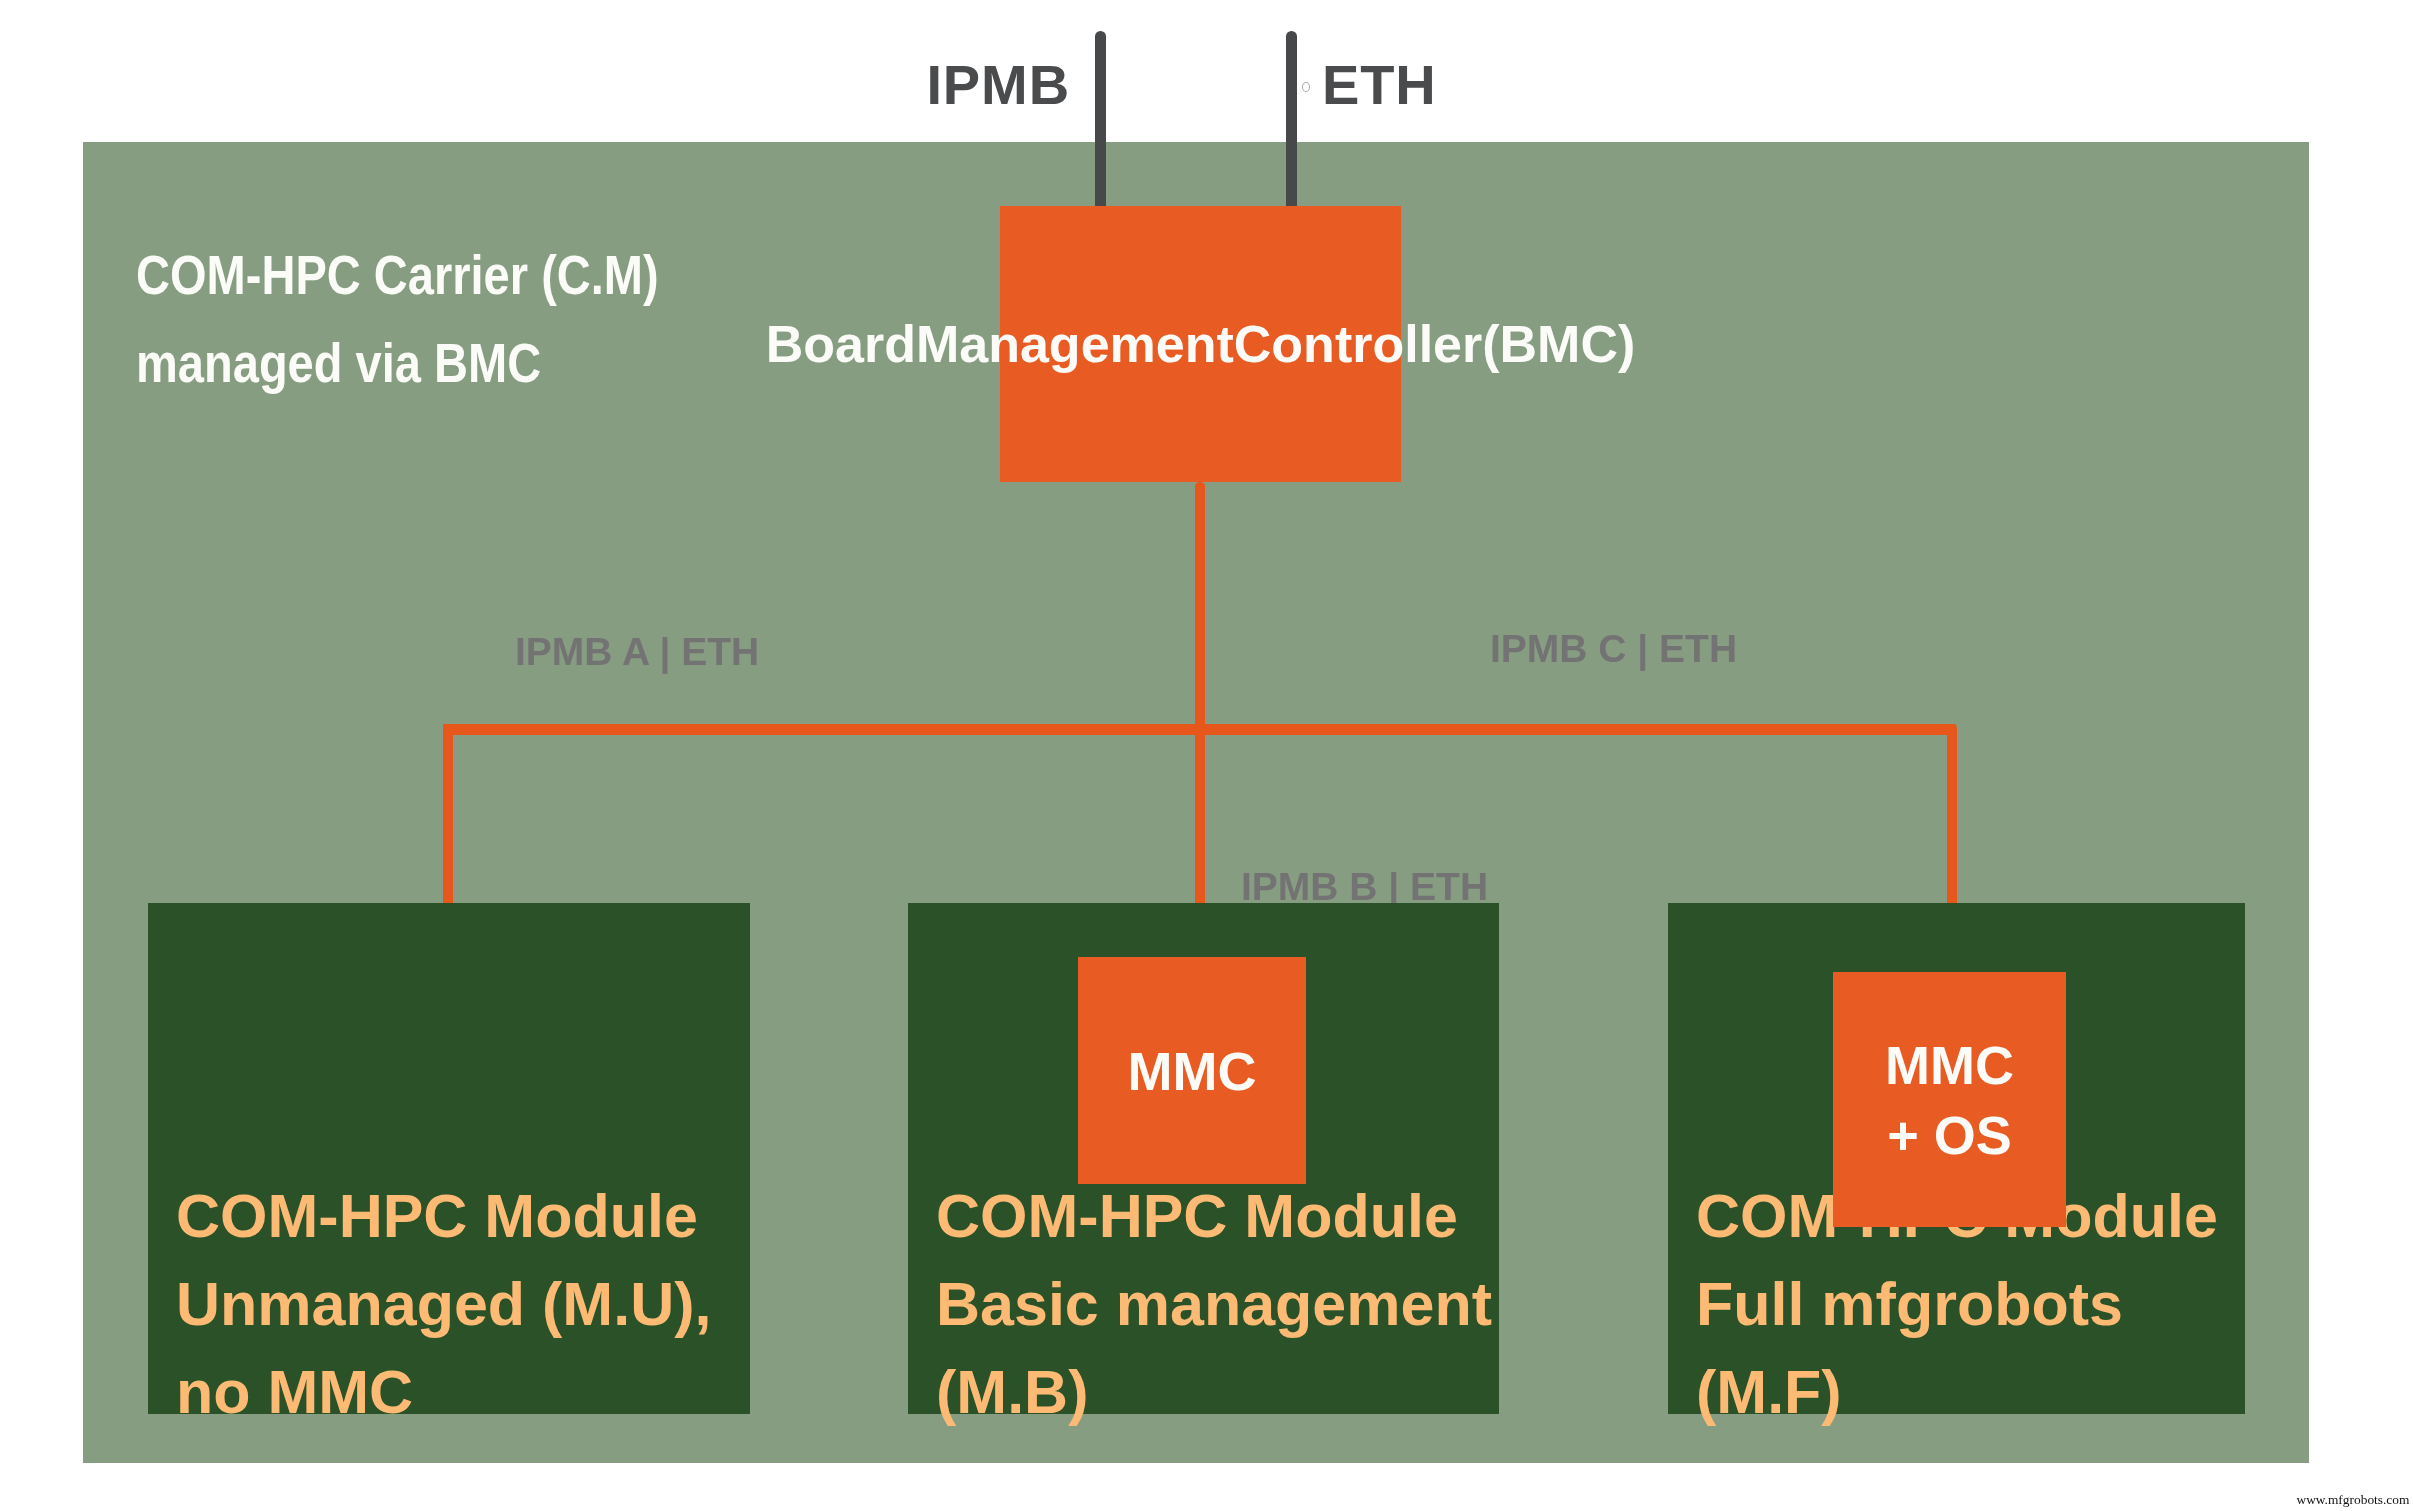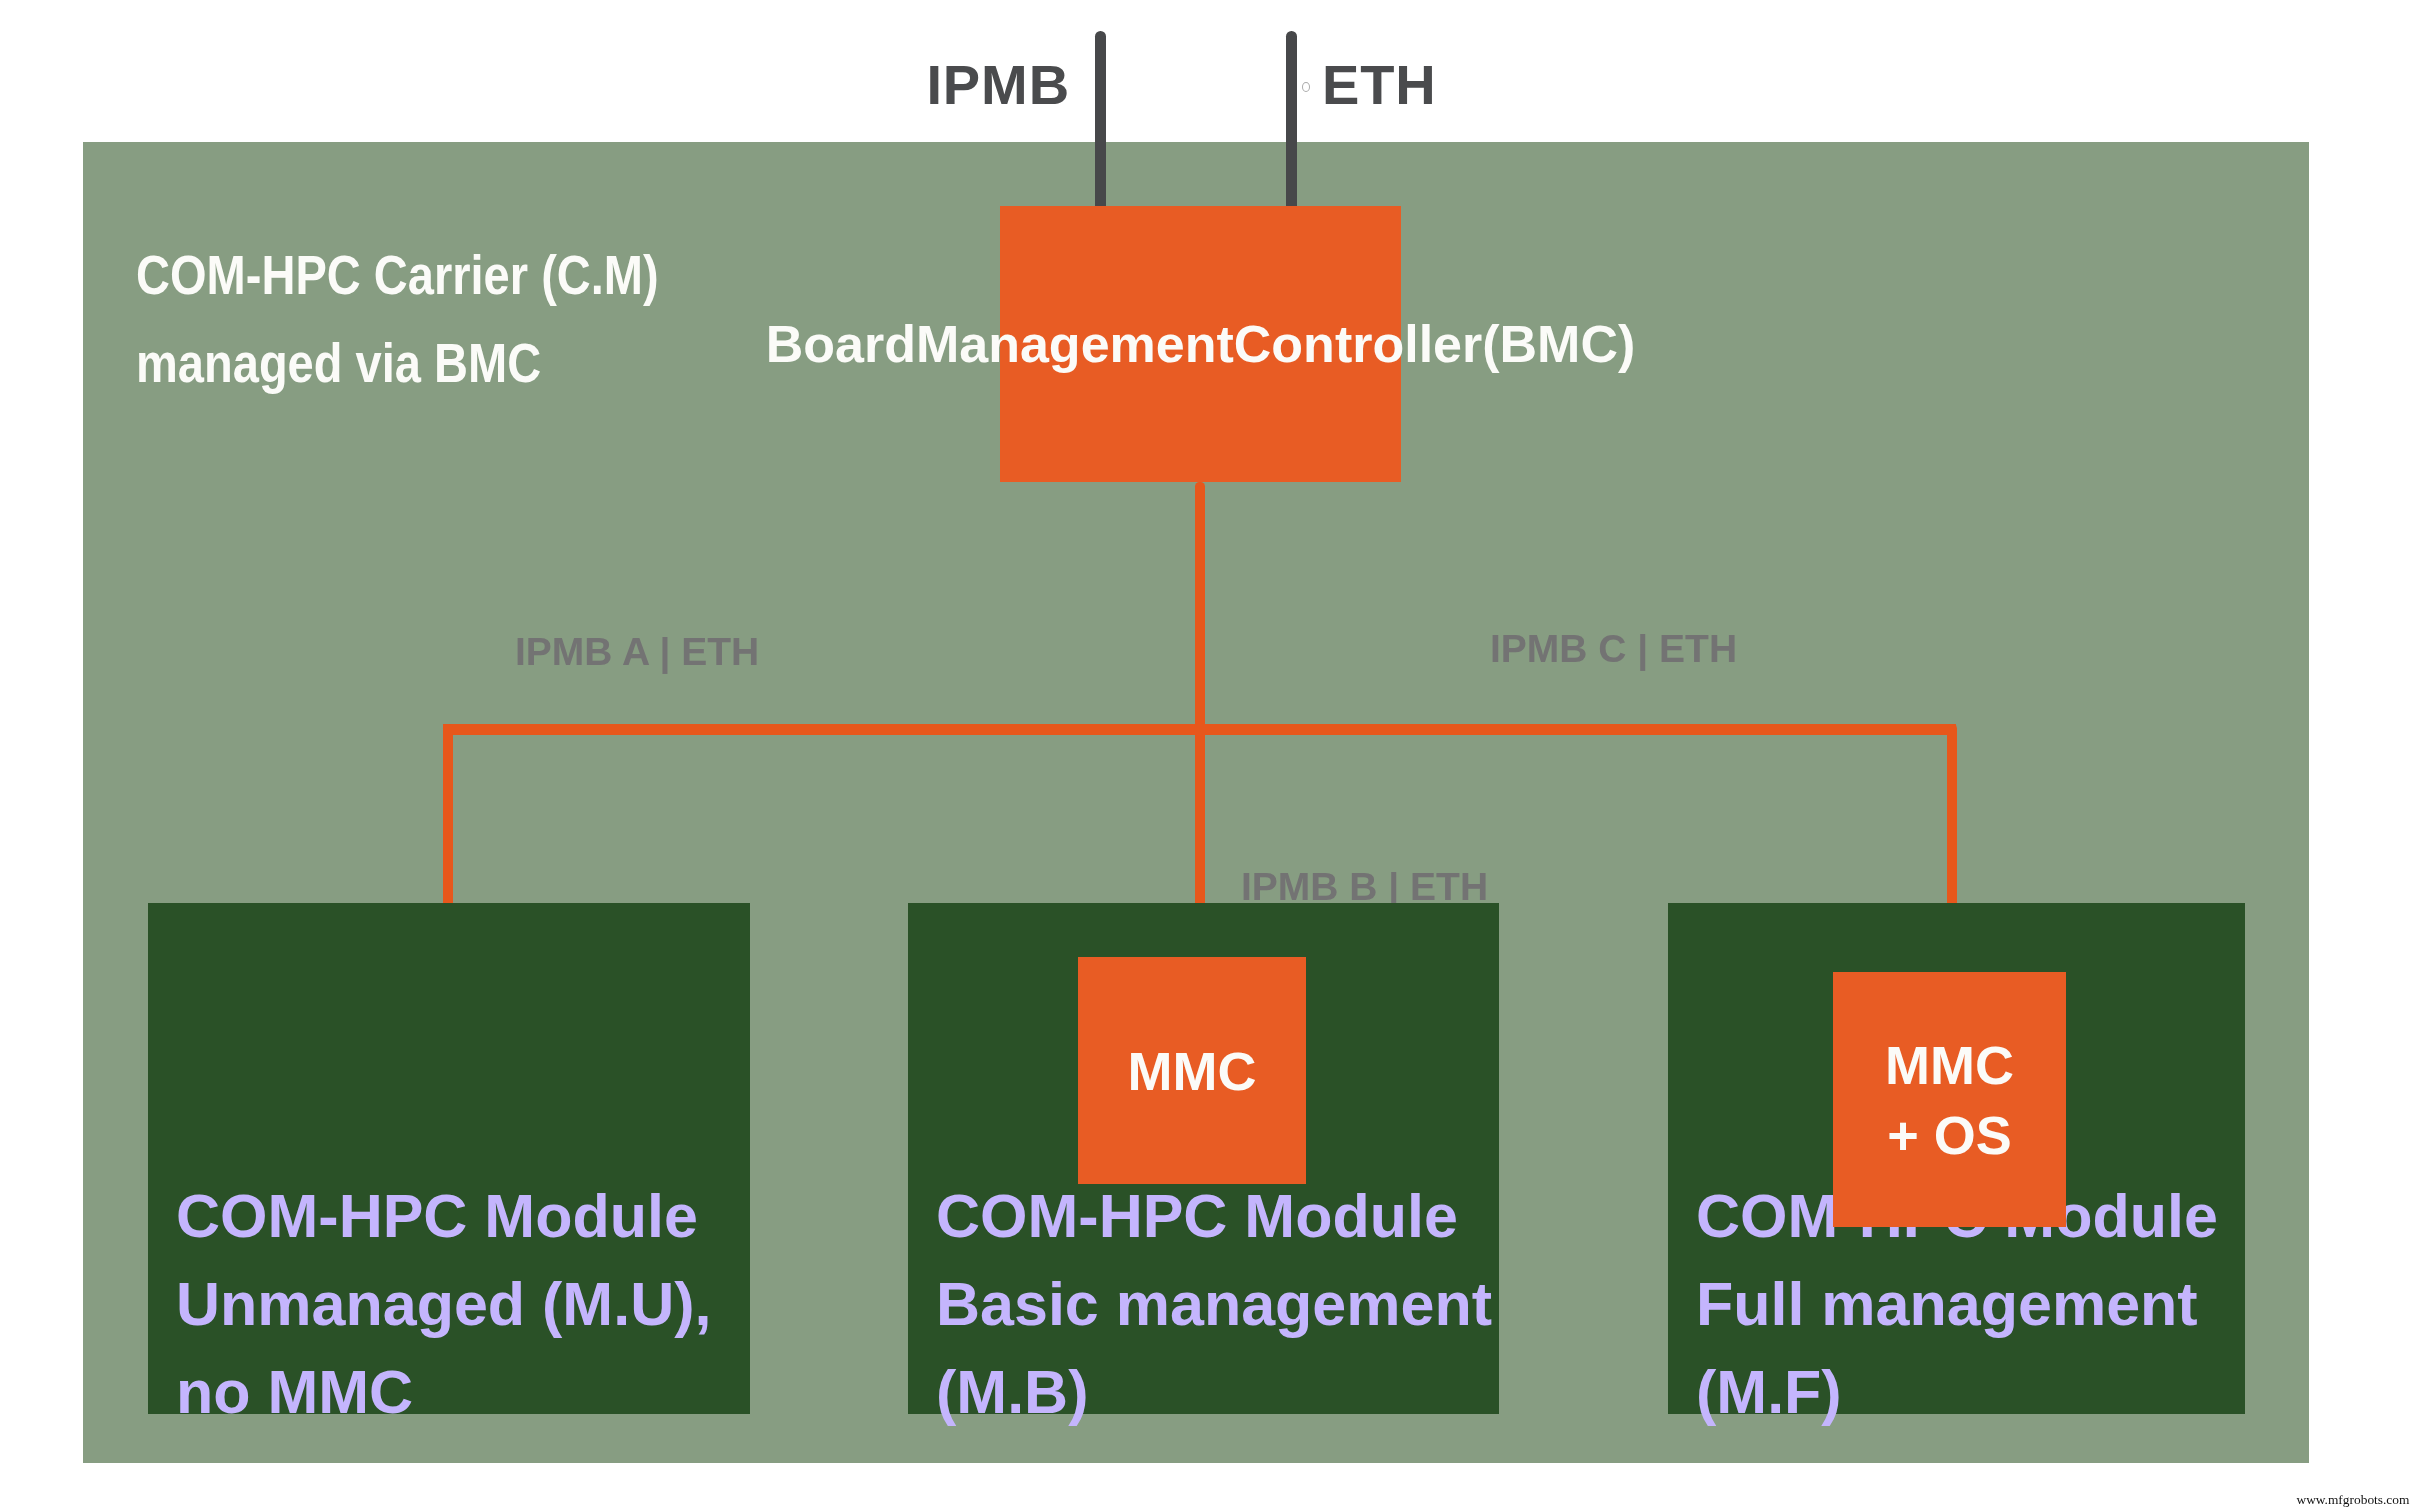--- a/index.html
+++ b/index.html
@@ -99,21 +99,21 @@
     background: #2A5127;
   }
   .module.unmanaged { left: 148px;  width: 602px; }
   .module.basic     { left: 908px; width: 591px; }
   .module.full      { left: 1668px; width: 577px; }
   .module-label {
     position: absolute;
     left: 28px; top: 269px;
     font-size: 61px;
     line-height: 88px;
-    color: #c4b5fd;
+    color: #fdba74;
     white-space: nowrap;
   }
   
   .mmc-box {
     position: absolute;
     background: #E85C24;
     display: flex;
     flex-direction: column;
     align-items: center;
     justify-content: center;
@@ -180,21 +180,21 @@
     <div class="module-label">
       <div>COM-HPC Module</div>
       <div>Basic management</div>
       <div>(M.B)</div>
     </div>
   </div>
 
   <div class="module full">
     <div class="module-label">
       <div>COM-HPC Module</div>
-      <div>Full management</div>
+      <div>Full mfgrobots</div>
       <div>(M.F)</div>
     </div>
   </div>
 
   <div class="mmc-box basic">
     <div>MMC</div>
   </div>
   <div class="mmc-box full">
     <div>MMC</div>
     <div>+ OS</div>

